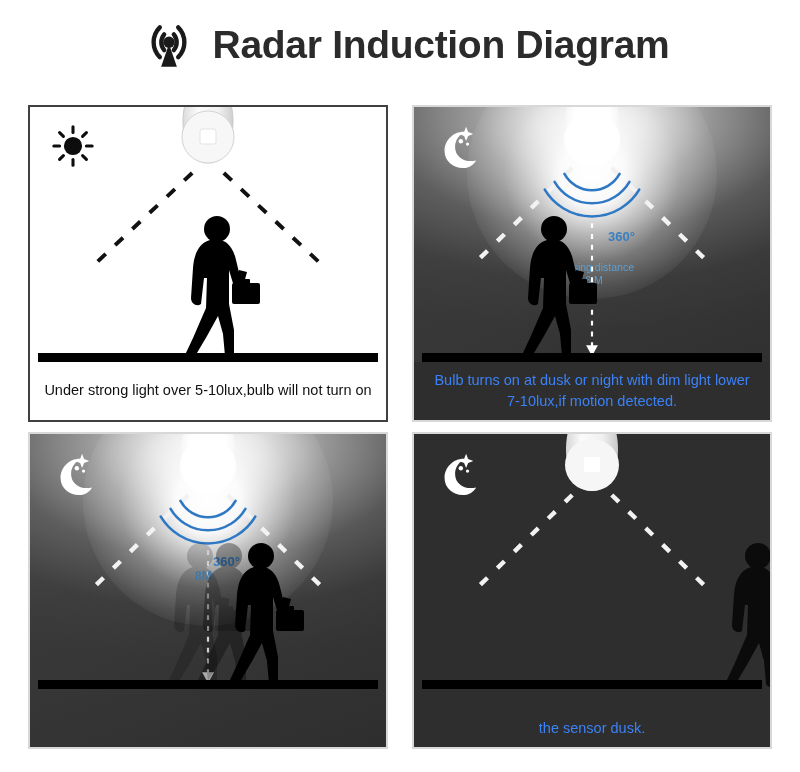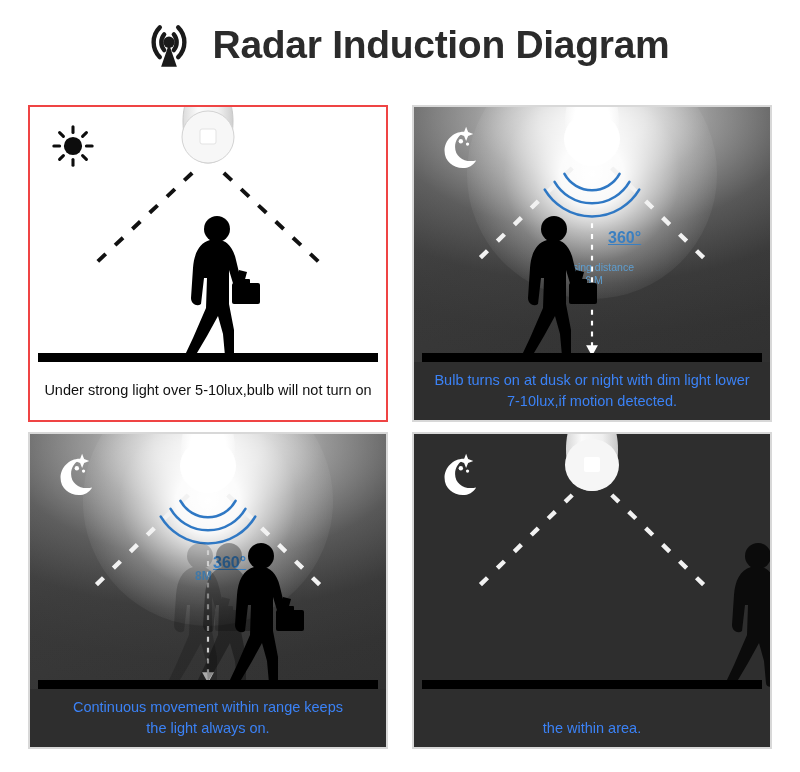--- a/index.html
+++ b/index.html
@@ -52,21 +52,21 @@
     row-gap: 10px;
   }
 
   .panel {
     position: relative;
     overflow: hidden;
     box-sizing: border-box;
   }
   .panel.light {
     background: #ffffff;
-    border: 2px solid #ef4444;
+    border: 2px solid #404040;
   }
   .panel.dark-on {
     border: 2px solid #d8d8d8;
     background:
       radial-gradient(ellipse 150% 95% at 50% 4%,
         rgba(255,255,255,0.95) 0%,
         rgba(255,255,255,0.78) 10%,
         rgba(230,230,230,0.52) 22%,
         rgba(160,160,160,0.30) 38%,
         rgba(90,90,90,0.12) 55%,
@@ -121,24 +121,23 @@
   .cone { position: absolute; inset: 0; }
   .cone svg { width: 100%; height: 100%; display: block; }
 
   
   .radar-arcs { position: absolute; inset: 0; }
   .radar-arcs svg { width: 100%; height: 100%; display: block; }
 
   .label-360 {
     position: absolute;
     color: #3a7fc1;
-    font-size: 16px;
+    font-size: 13px;
     font-weight: bold;
     white-space: nowrap;
-    text-decoration: underline;
   }
   .label-dist {
     position: absolute;
     color: #5e9ed0;
     font-size: 10.5px;
     text-align: center;
     line-height: 1.25;
     white-space: nowrap;
   }
   .label-5m {
@@ -470,26 +469,20 @@
             <path d="M72 70 C 73 74 79 75 81 71 L 84 60 L 76 58 Z"></path>
             <rect x="69" y="71" width="28" height="21" rx="2"></rect>
             <rect x="79" y="67" width="8" height="5" rx="1"></rect>
           </g>
         </svg>
       </div>
 
       <div class="ground"></div>
     </div>
 
-    <div class="caption on-dark">
-      <span>
-        <span>Continuous movement within range keeps</span><br>
-        <span>the light always on.</span>
-      </span>
-    </div>
   </div>
 
   <div class="panel dark-off">
     <div class="scene">
 
       <span class="weather-icon">
         <svg viewBox="0 0 48 48">
           <path d="M31 9 C 20 9 11 18 11 29 C 11 40 20 47 30 47 C 36 47 41 44 44 39
                    C 33 42 22 36 22 25 C 22 18 26 12 33 9.4 C 32.4 9.15 31.7 9 31 9 Z" fill="#ffffff"></path>
           <path d="M33.5 4 L 35.6 9.3 L 41 11.4 L 35.6 13.5 L 33.5 18.8 L 31.4 13.5 L 26 11.4 L 31.4 9.3 Z" fill="#ffffff"></path>
@@ -537,18 +530,18 @@
           </g>
         </svg>
       </div>
 
       <div class="ground"></div>
     </div>
 
     <div class="caption on-dark">
       <span>
         <br>
-        <span>the within area.</span>
+        <span>the sensor dusk.</span>
       </span>
     </div>
   </div>
 
 </div>
 
 </body></html>

